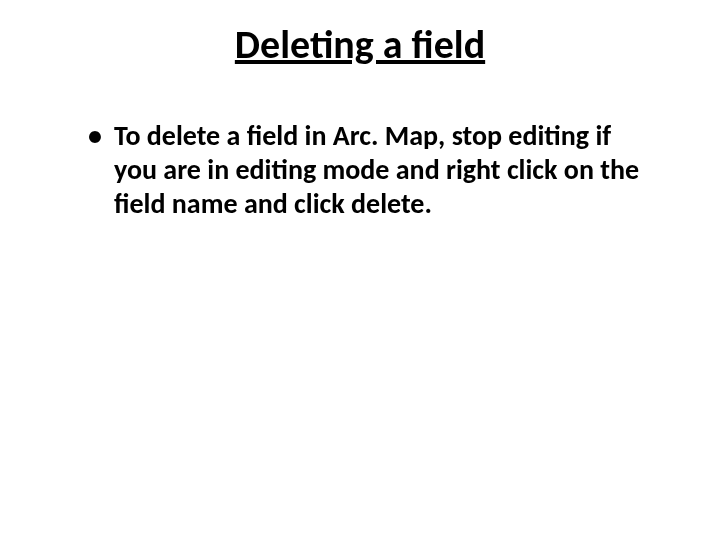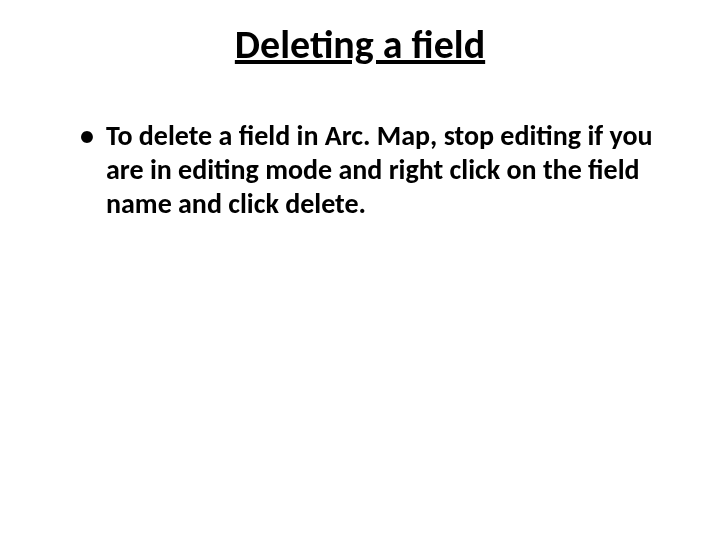--- a/index.html
+++ b/index.html
@@ -19,21 +19,21 @@
   }
   .title {
     text-align: center;
     font-size: 40px;
     font-weight: 700;
     text-decoration: underline;
     margin: 0 0 50px 0;
   }
   ul.body {
     list-style: none;
-    margin: 0;
+    margin: 8px;
     padding: 0 10px 0 30px;
   }
   ul.body li {
     position: relative;
     font-size: 28px;
     font-weight: 700;
     line-height: 1.22;
     margin: 0;
     padding-left: 26px;
   }

